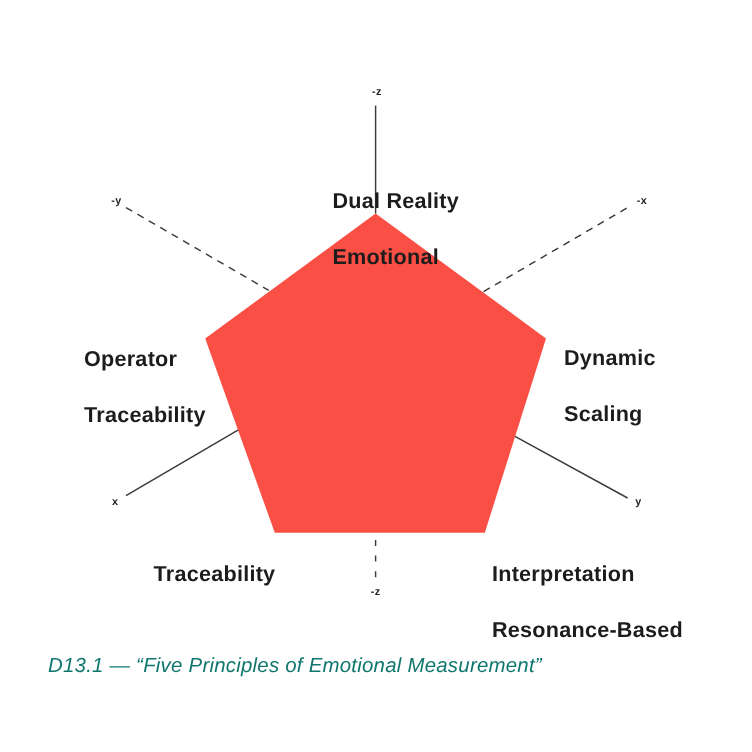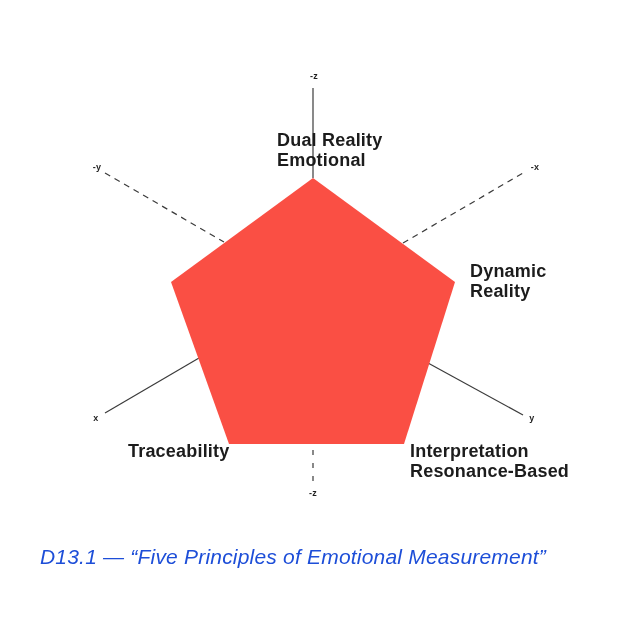--- a/index.html
+++ b/index.html
@@ -48,34 +48,34 @@
   .ax-lr     { left: 532px; top: 418px; }
   .vlabel {
     position: absolute;
     font-size: 18px;
     font-weight: 700;
     color: #1c1c1c;
     line-height: 19.5px;
     letter-spacing: 0.2px;
     white-space: nowrap;
   }
-  .vlabel span { display: block; }
+  .vlabel span { display: block; margin-top: 27px; }
   .vl-top { left: 277px; top: 131px; }
   .vl-left { left: 70px; top: 263px; }
   .vl-right { left: 470px; top: 262px; }
   .vl-lower-left { left: 128px; top: 442px; }
   .vl-lower-right { left: 410px; top: 442px; }
   .caption {
     position: absolute;
     left: 40px;
     top: 545px;
-    font-size: 21px;
+    font-size: 17px;
     font-style: italic;
     font-weight: 400;
-    color: #1d4ed8;
+    color: #0f766e;
     letter-spacing: 0.2px;
     white-space: nowrap;
   }
 </style>
 </head>
 <body>
 
 <div class="stage">
 
   <svg class="diagram-svg" width="627" height="627" viewBox="0 0 627 627">
@@ -96,25 +96,29 @@
   <div class="axis-label ax-ur">-x</div>
   <div class="axis-label ax-ll">x</div>
   <div class="axis-label ax-lr">y</div>
 
   <div class="vlabel vl-top">
     <span>Dual Reality</span>
     <span>Emotional</span>
   </div>
   <div class="vlabel vl-right">
     <span>Dynamic</span>
-    <span>Reality</span>
+    <span>Scaling</span>
   </div>
   <div class="vlabel vl-lower-right">
     <span>Interpretation</span>
     <span>Resonance-Based</span>
   </div>
   <div class="vlabel vl-lower-left">
     <span>Traceability</span>
   </div>
+  <div class="vlabel vl-left">
+    <span>Operator</span>
+    <span>Traceability</span>
+  </div>
 
   <div class="caption">D13.1 — “Five Principles of Emotional Measurement”</div>
 
 </div>
 
 </body></html>

